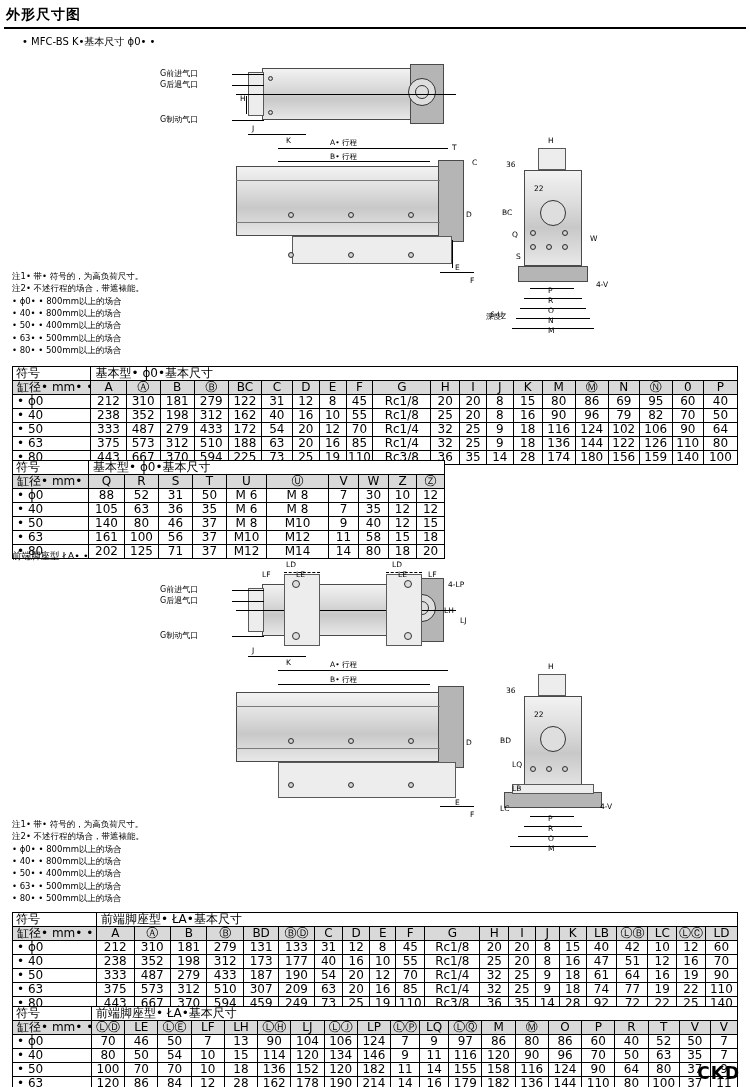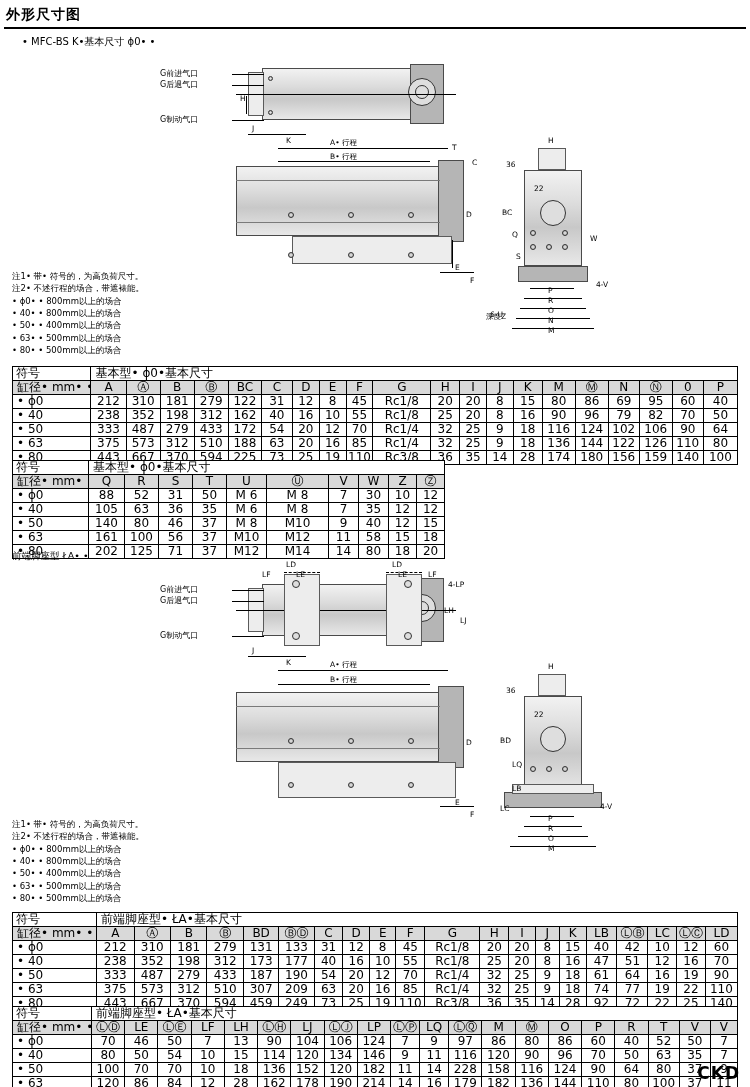--- a/index.html
+++ b/index.html
@@ -859,21 +859,21 @@
       <td>70</td>
       <td>70</td>
       <td>10</td>
       <td>18</td>
       <td>136</td>
       <td>152</td>
       <td>120</td>
       <td>182</td>
       <td>11</td>
       <td>14</td>
-      <td>228</td>
+      <td>155</td>
       <td>158</td>
       <td>116</td>
       <td>124</td>
       <td>90</td>
       <td>64</td>
       <td>80</td>
       <td>37</td>
       <td>9</td>
     </tr>
     <tr>

